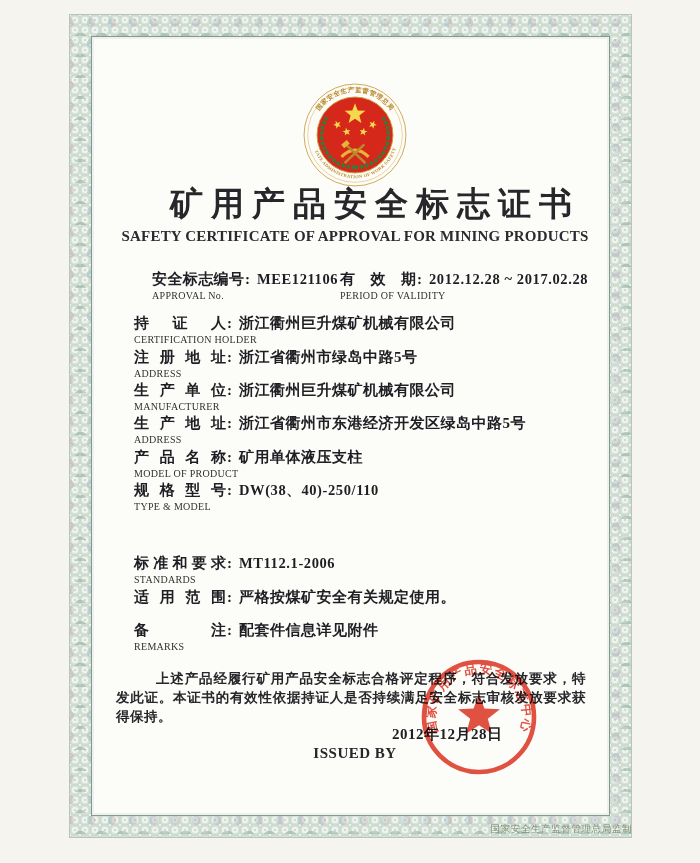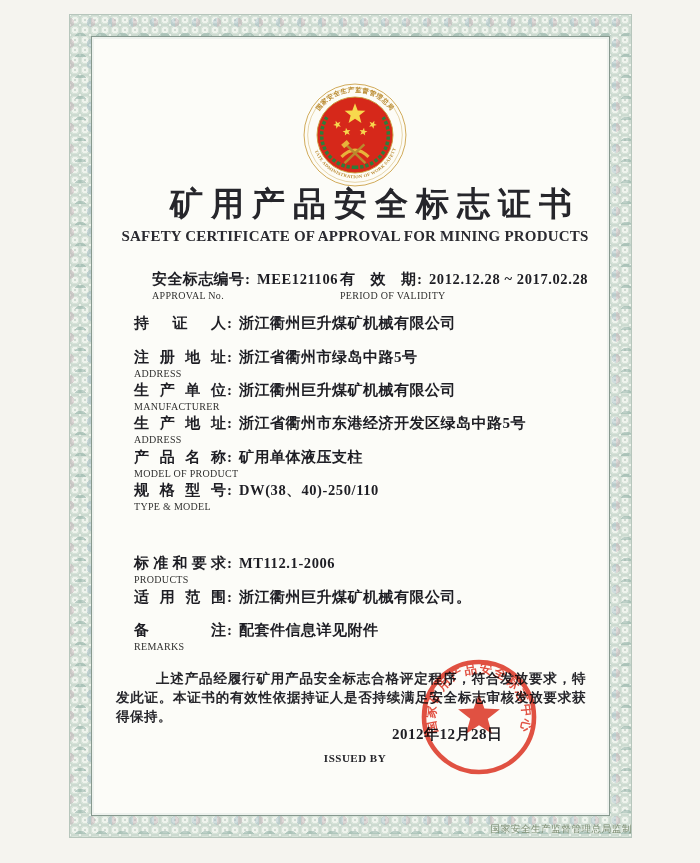--- a/index.html
+++ b/index.html
@@ -65,21 +65,21 @@
   
   .declaration{
     position:absolute;left:116px;top:669px;width:470px;
     font-size:13.5px;font-weight:bold;color:#26262b;
     line-height:19px;letter-spacing:0.5px;text-indent:40px;text-align:justify;
   }
 
   
   .issued{position:absolute;left:270px;top:736px;width:170px;text-align:center;}
   .issued .cn{font-size:16.5px;font-weight:bold;letter-spacing:4px;color:#1e1e24;white-space:nowrap;}
-  .issued .en{font-size:11px;font-weight:bold;letter-spacing:0.5px;color:#26262b;margin-top:16px;}
+  .issued .en{font-size:15px;font-weight:bold;letter-spacing:0.5px;color:#26262b;margin-top:9px;}
   .issue-date{
     position:absolute;left:392px;top:725px;
     font-size:15px;font-weight:bold;color:#1e1e24;letter-spacing:0.5px;white-space:nowrap;
   }
 
   
   .seal{
     position:absolute;left:420px;top:658px;width:118px;height:118px;
     mix-blend-mode:multiply;opacity:0.88;
   }
@@ -155,20 +155,21 @@
     </div>
     <div class="enline">PERIOD OF VALIDITY</div>
   </div>
 
   <div class="frow f0">
     <div class="cnline"><span class="lbl justify-label">
           <span>持</span>
           <span>证</span>
           <span>人</span>
         </span><span class="colon">:</span><span class="val">浙江衢州巨升煤矿机械有限公司</span></div>
+    <div class="enline">CERTIFICATION HOLDER</div>
   </div>
   <div class="frow f1">
     <div class="cnline"><span class="lbl justify-label">
           <span>注</span>
           <span>册</span>
           <span>地</span>
           <span>址</span>
         </span><span class="colon">:</span><span class="val">浙江省衢州市绿岛中路5号</span></div>
     <div class="enline">ADDRESS</div>
   </div>
@@ -210,29 +211,29 @@
   </div>
 
   <div class="frow g0">
     <div class="cnline"><span class="lbl justify-label">
           <span>标</span>
           <span>准</span>
           <span>和</span>
           <span>要</span>
           <span>求</span>
         </span><span class="colon">:</span><span class="val val-num">MT112.1-2006</span></div>
-    <div class="enline">PRODUCTS</div>
+    <div class="enline">STANDARDS</div>
   </div>
   <div class="frow g1">
     <div class="cnline"><span class="lbl justify-label">
           <span>适</span>
           <span>用</span>
           <span>范</span>
           <span>围</span>
-        </span><span class="colon">:</span><span class="val">浙江衢州巨升煤矿机械有限公司。</span></div>
+        </span><span class="colon">:</span><span class="val">严格按煤矿安全有关规定使用。</span></div>
   </div>
   <div class="frow g2">
     <div class="cnline"><span class="lbl justify-label">
           <span>备</span>
           <span>注</span>
         </span><span class="colon">:</span><span class="val">配套件信息详见附件</span></div>
     <div class="enline">REMARKS</div>
   </div>
 
   <div class="declaration">上述产品经履行矿用产品安全标志合格评定程序，符合发放要求，特发此证。本证书的有效性依据持证人是否持续满足安全标志审核发放要求获得保持。</div>

